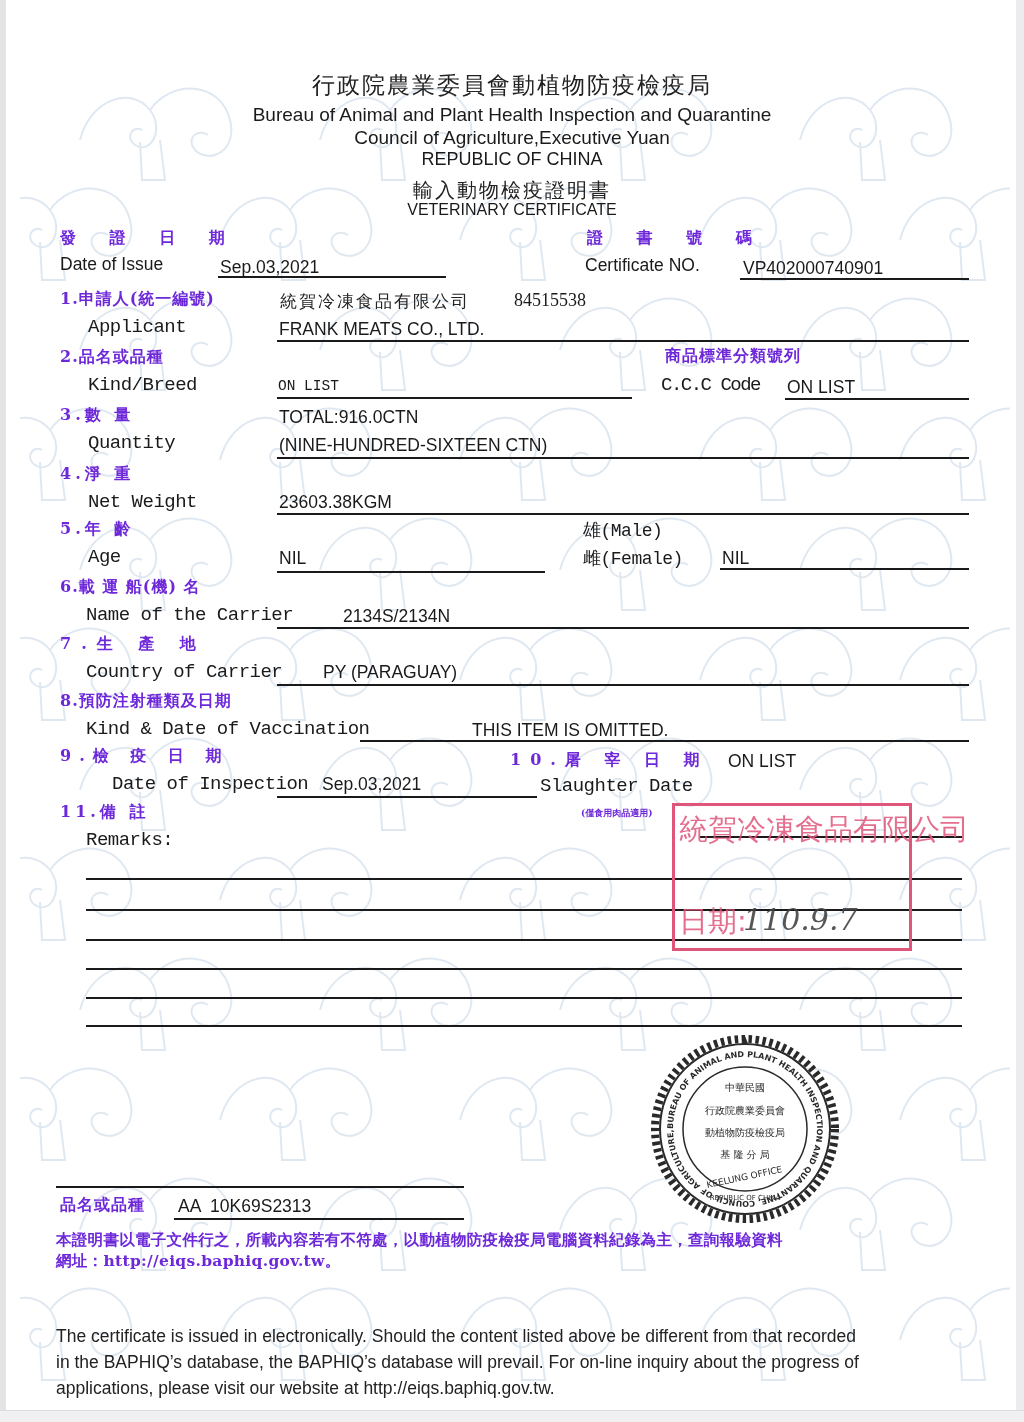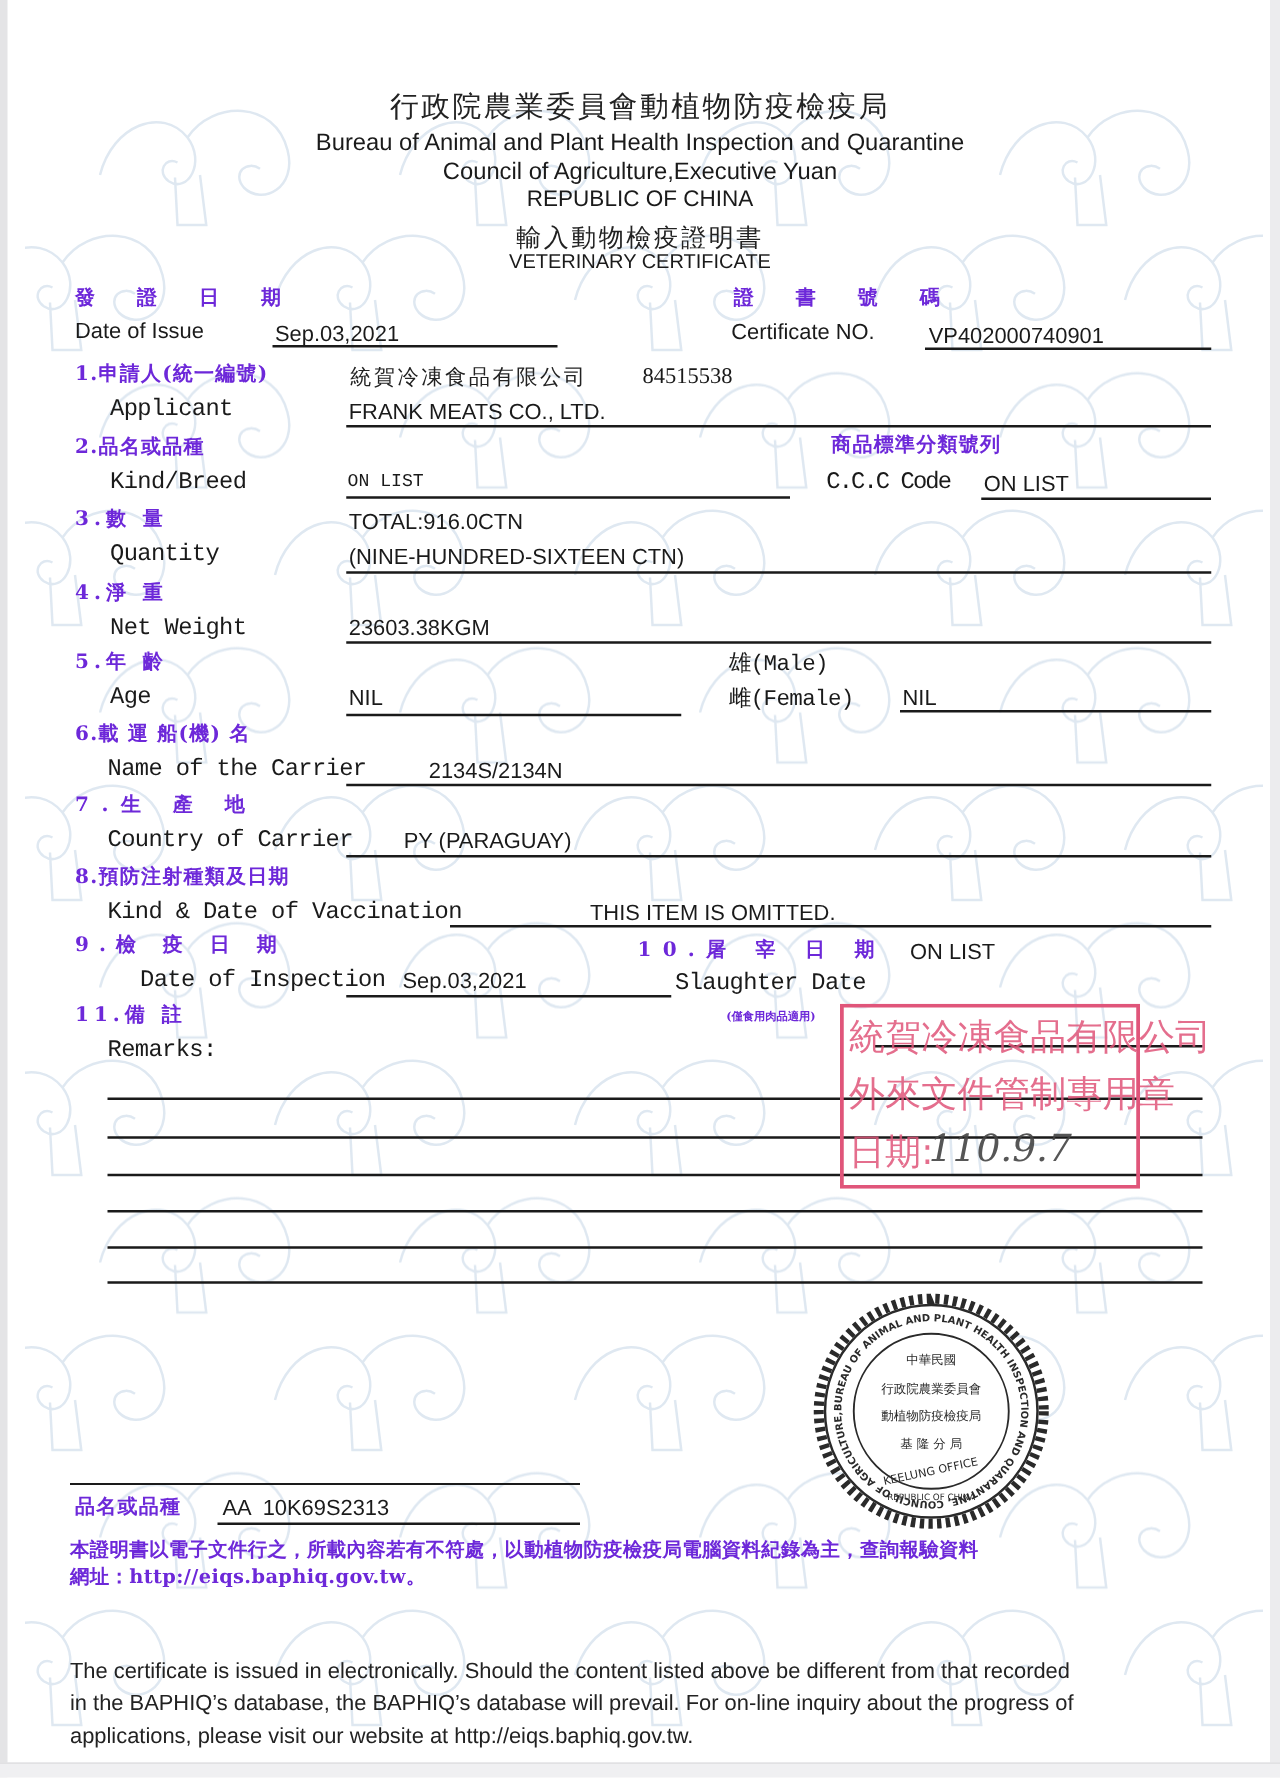--- a/index.html
+++ b/index.html
@@ -192,21 +192,20 @@
 <div class="line" style="left:700px;top:836px;width:262px;"></div>
 <div class="line" style="left:86px;top:878px;width:876px;"></div>
 <div class="line" style="left:86px;top:909px;width:876px;"></div>
 <div class="line" style="left:86px;top:939px;width:876px;"></div>
 <div class="line" style="left:86px;top:968px;width:876px;"></div>
 <div class="line" style="left:86px;top:997px;width:876px;"></div>
 <div class="line" style="left:86px;top:1025px;width:876px;"></div>
 
 <div class="stamp-red">
   <div class="row" style="top:4px;">統賀冷凍食品有限公司</div>
-  <div class="row" style="top:50px;">外來文件管制專用章</div>
   <div class="row" style="top:96px;">日期:</div>
   <div class="abs sig" style="left:68px;top:96px;">110.9.7</div>
 </div>
 
 <svg class="seal" viewBox="0 0 190 190">
   <defs>
     <path id="ringPath" d="M95,95 m-72,0 a72,72 0 1,1 144,0 a72,72 0 1,1 -144,0"></path>
   </defs>
   <g fill="#2a2a2a">
     <polygon points="95,2 99,12 91,12" transform="rotate(0 95 95)"></polygon>

